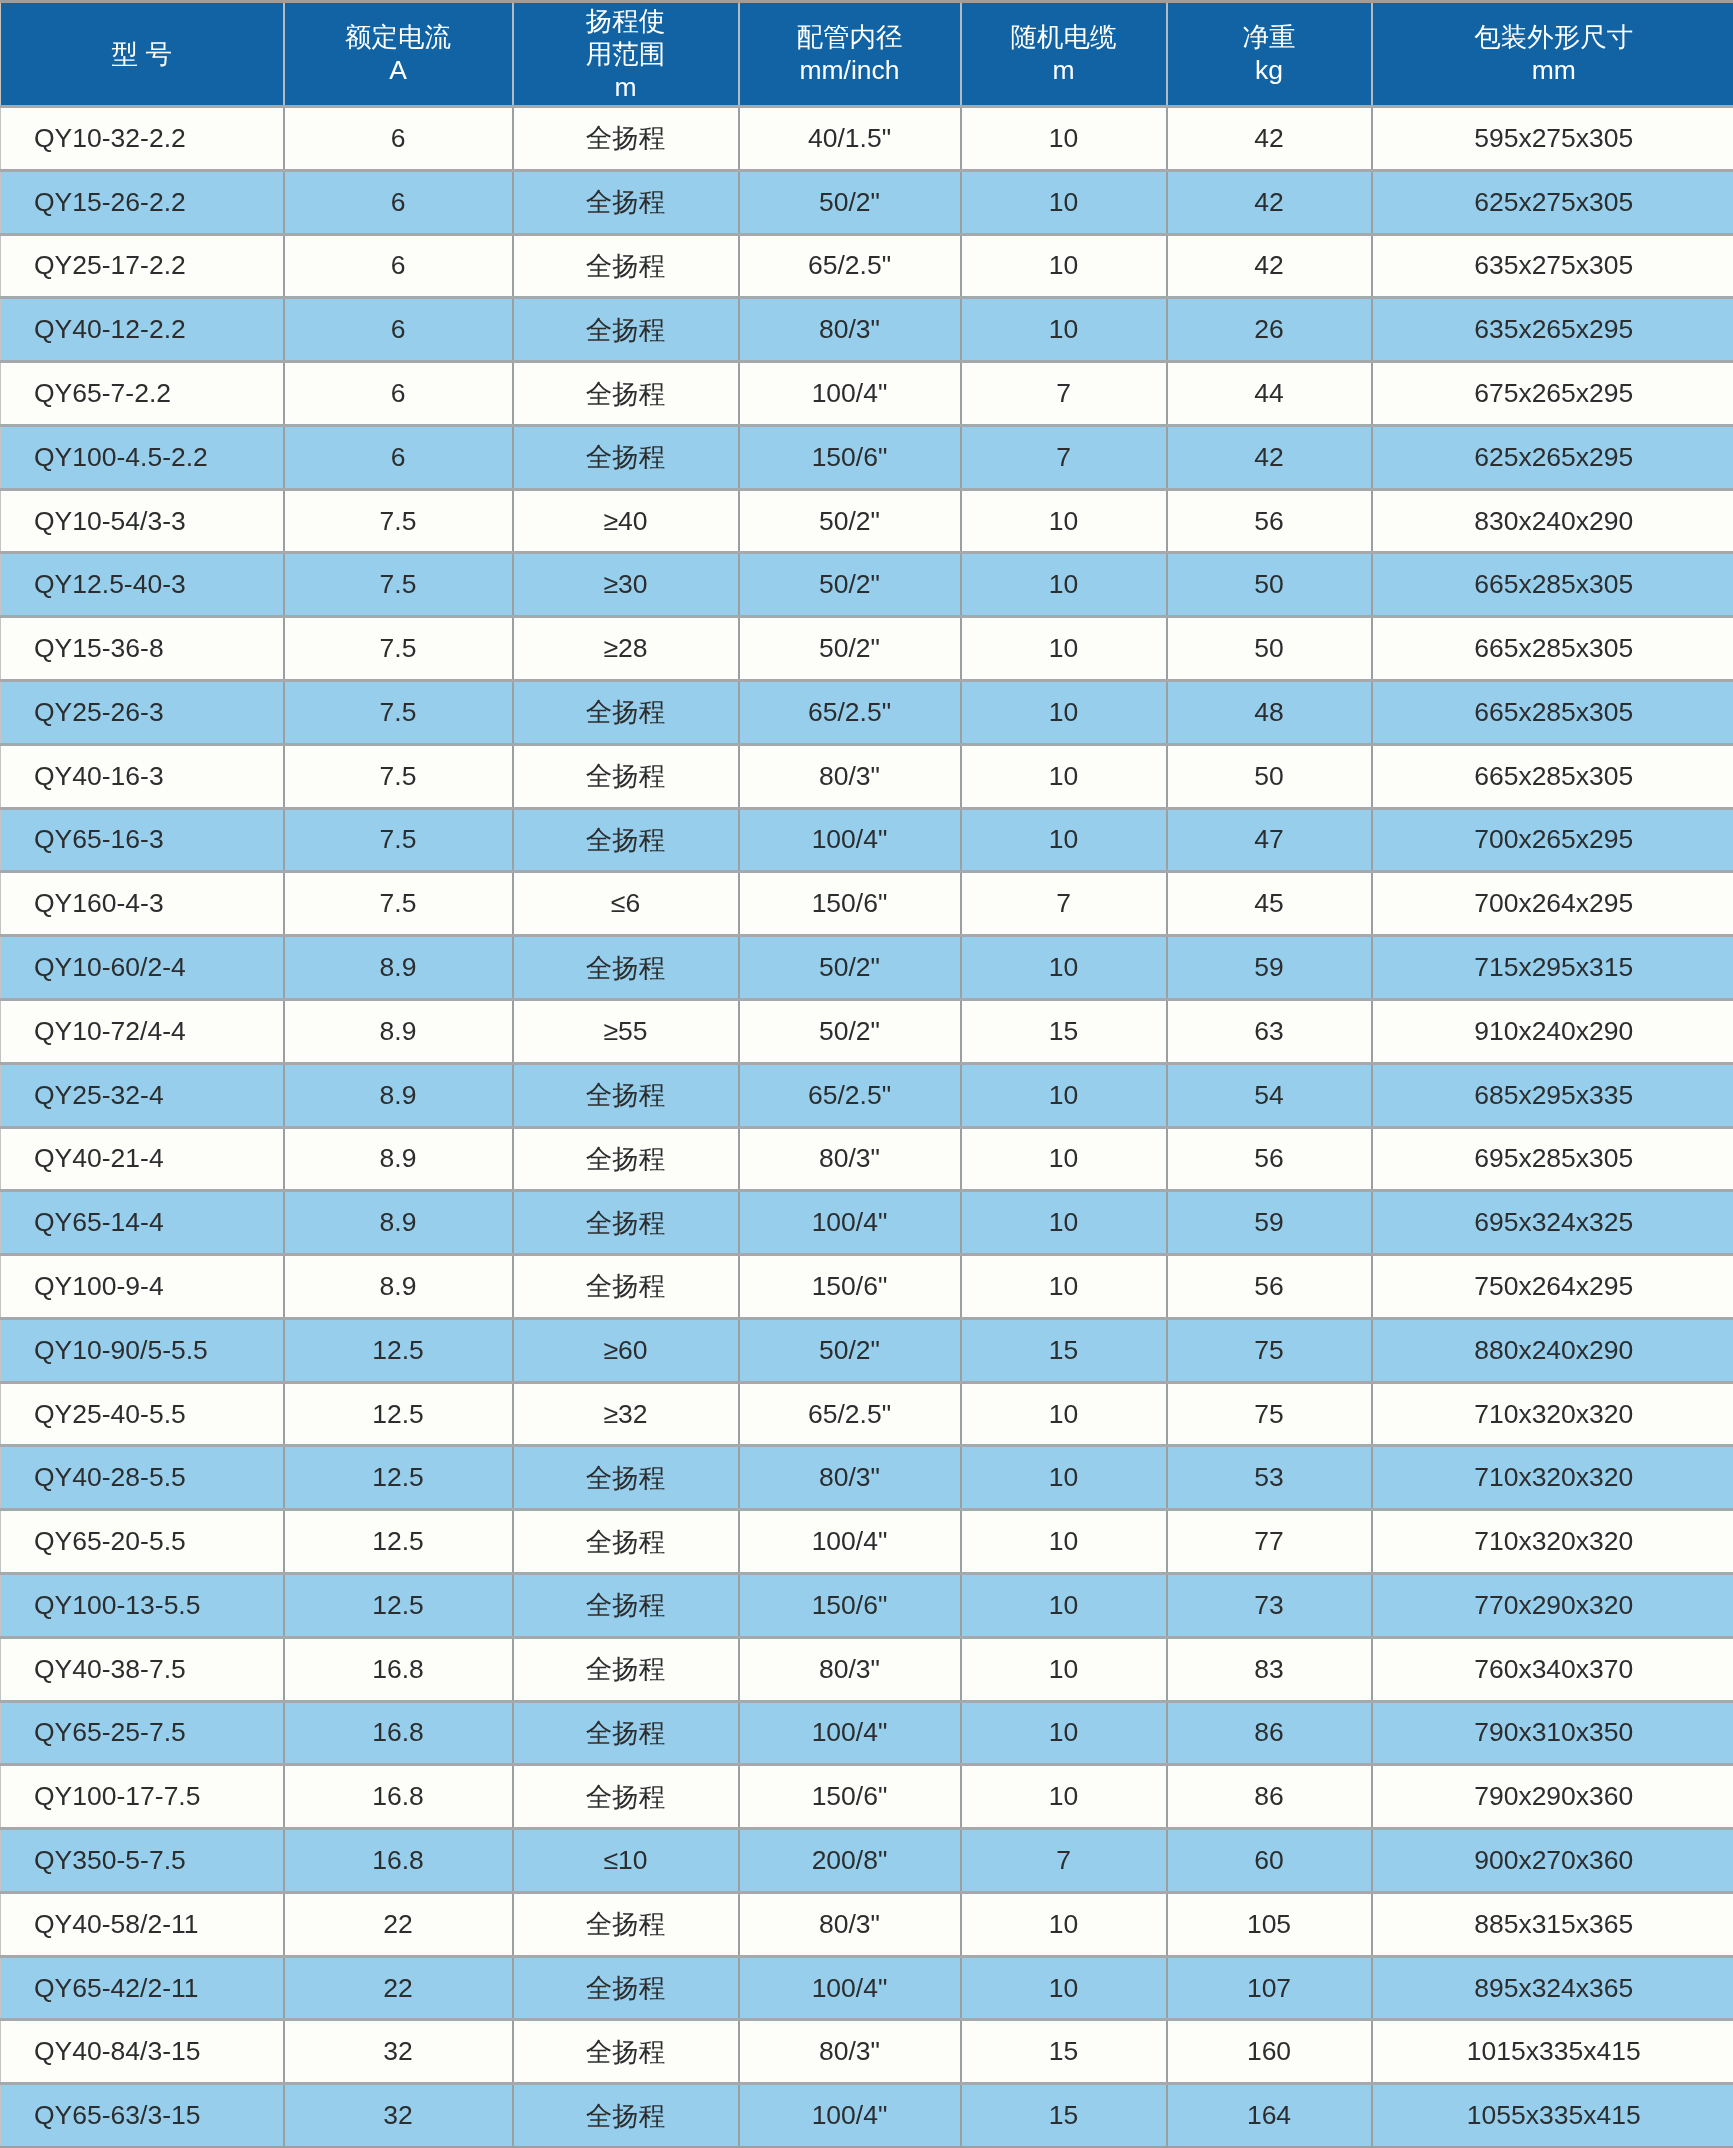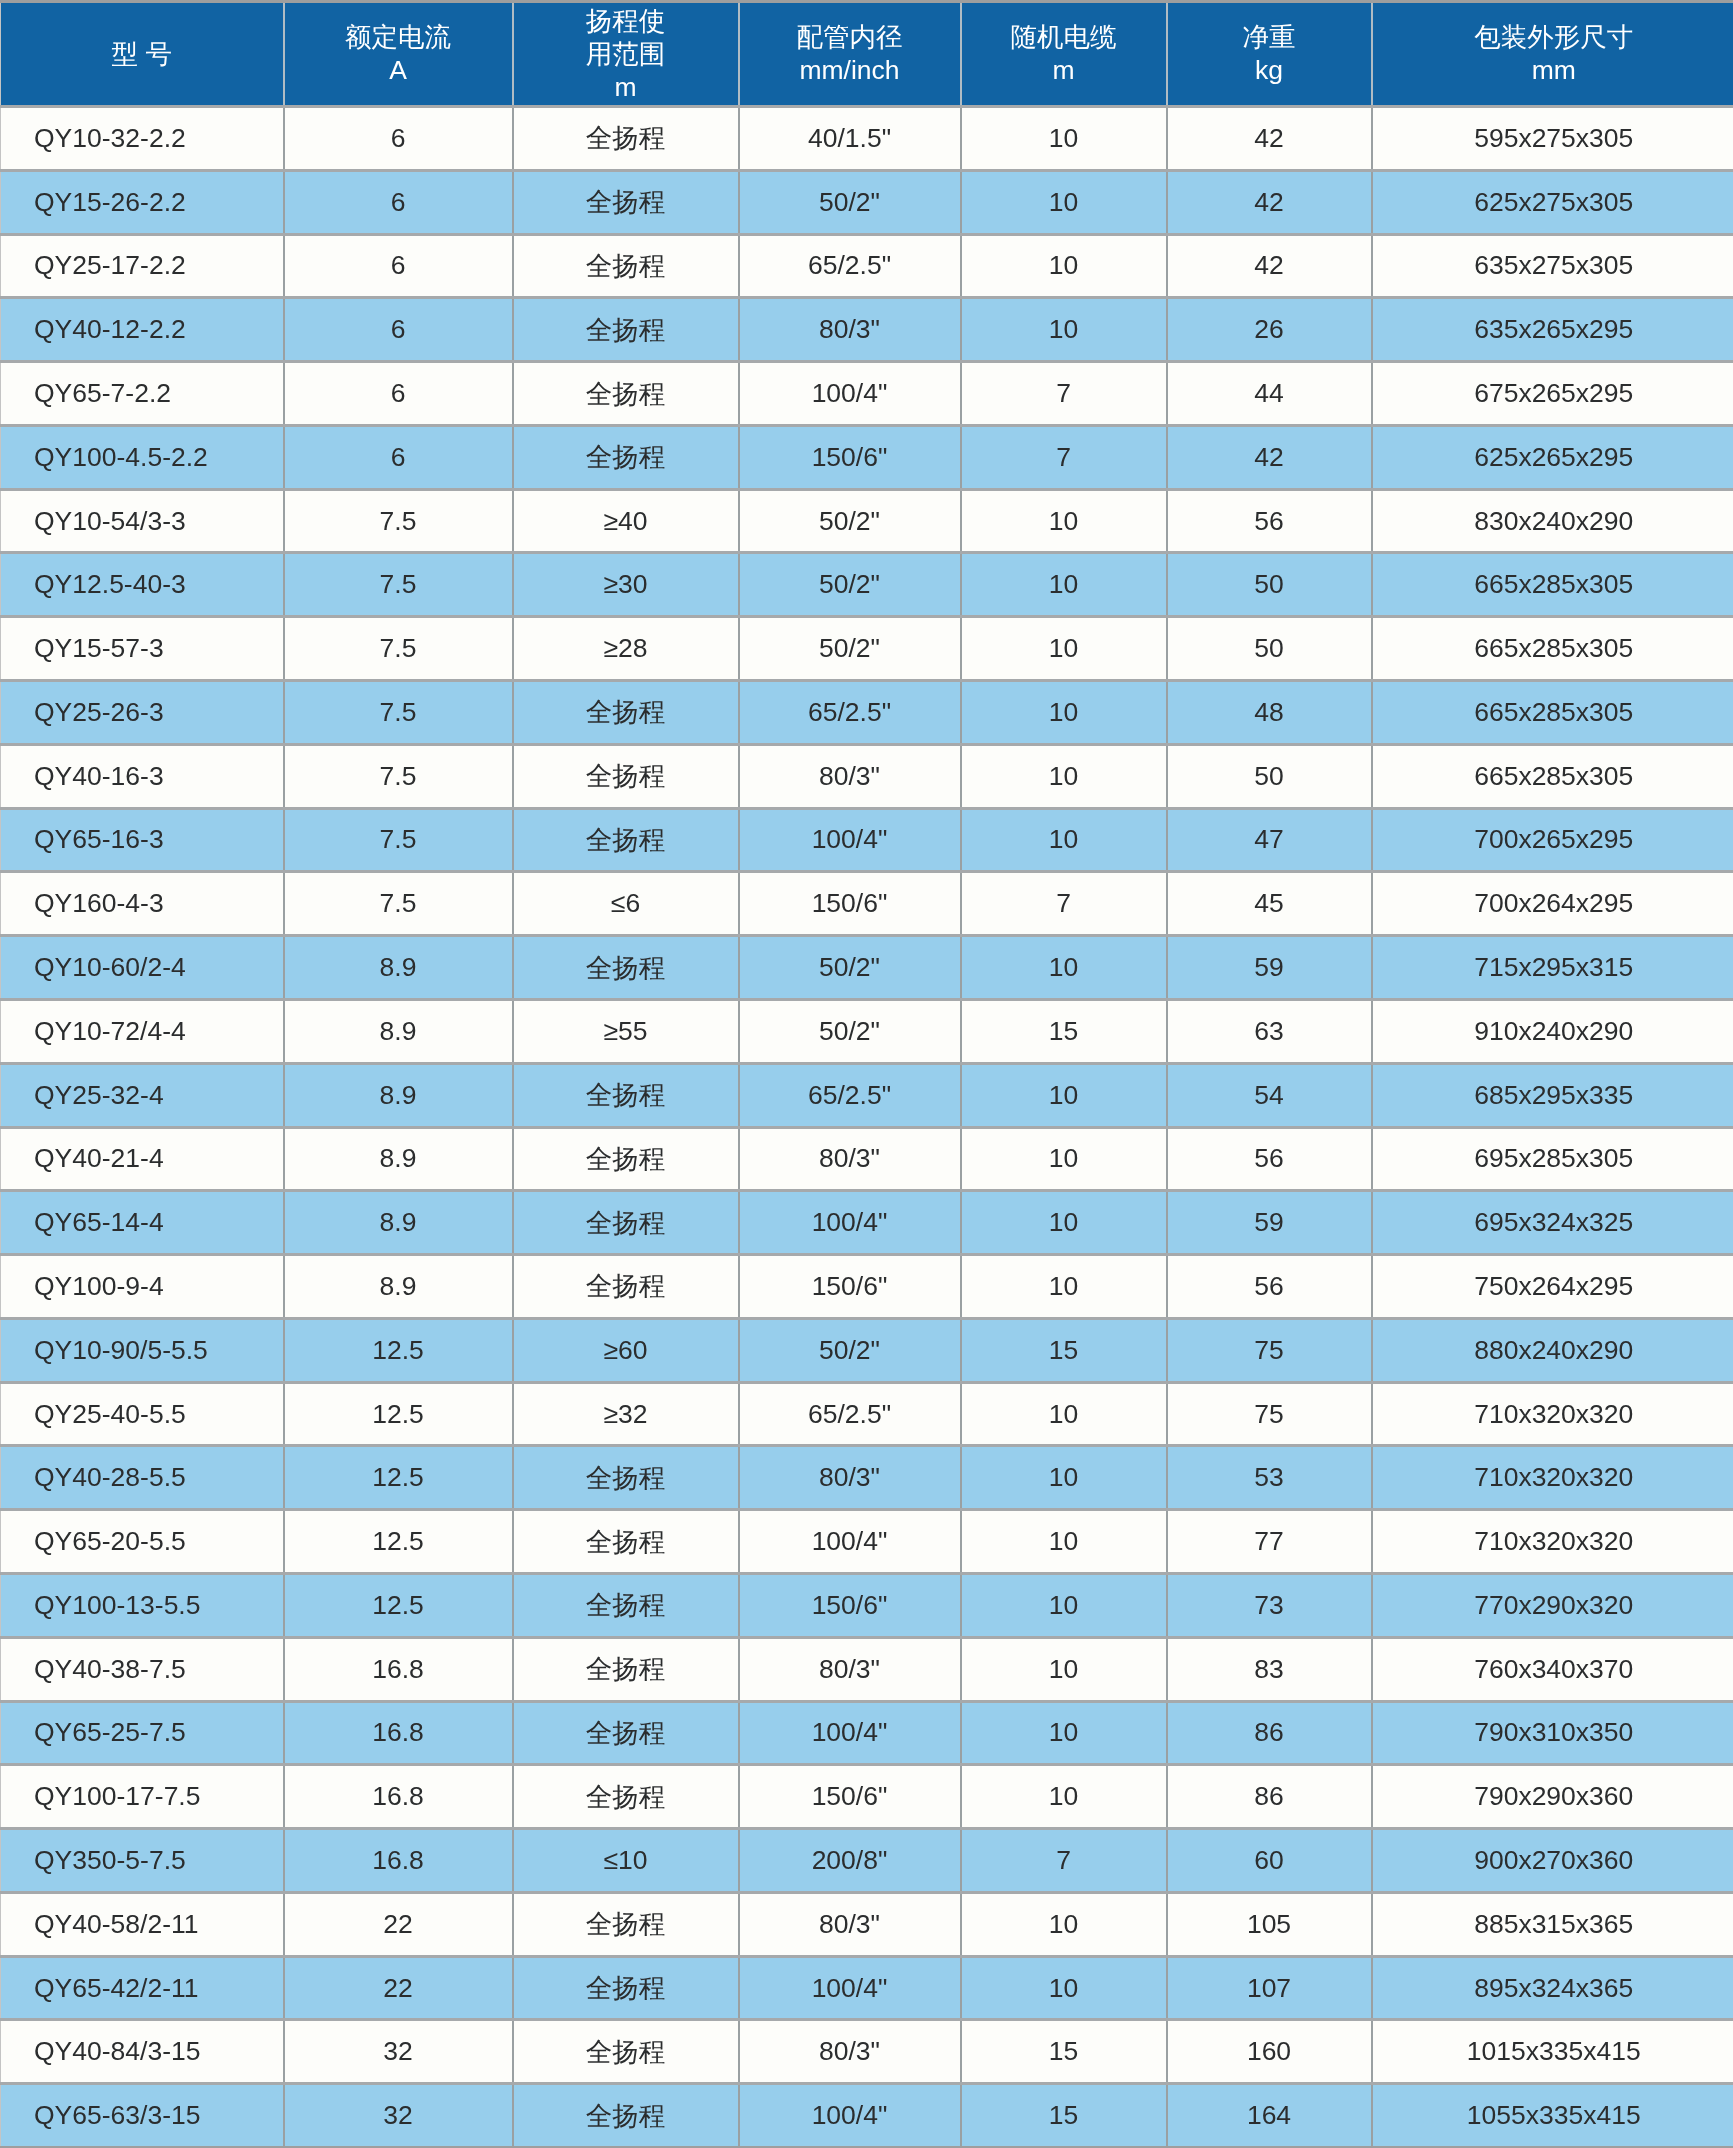--- a/index.html
+++ b/index.html
@@ -152,21 +152,21 @@
       <tr>
         <td>QY12.5-40-3</td>
         <td>7.5</td>
         <td>≥30</td>
         <td>50/2"</td>
         <td>10</td>
         <td>50</td>
         <td>665x285x305</td>
       </tr>
       <tr>
-        <td>QY15-57-3</td>
+        <td>QY15-36-8</td>
         <td>7.5</td>
         <td>≥28</td>
         <td>50/2"</td>
         <td>10</td>
         <td>50</td>
         <td>665x285x305</td>
       </tr>
       <tr>
         <td>QY25-26-3</td>
         <td>7.5</td>

